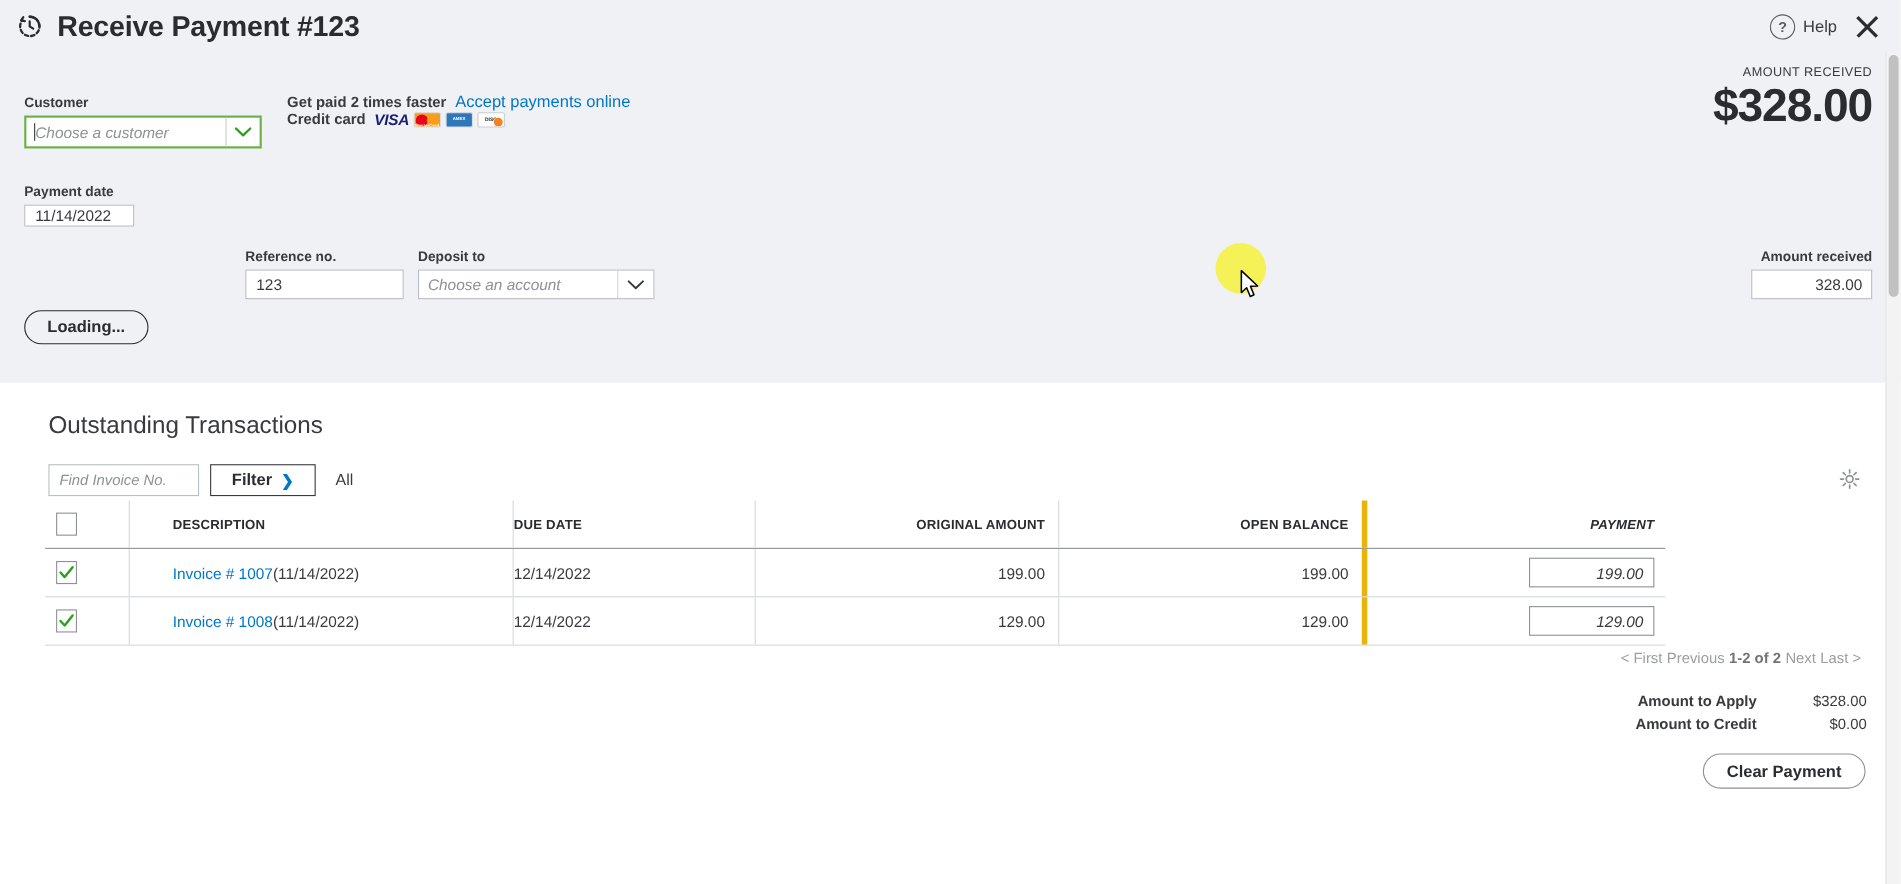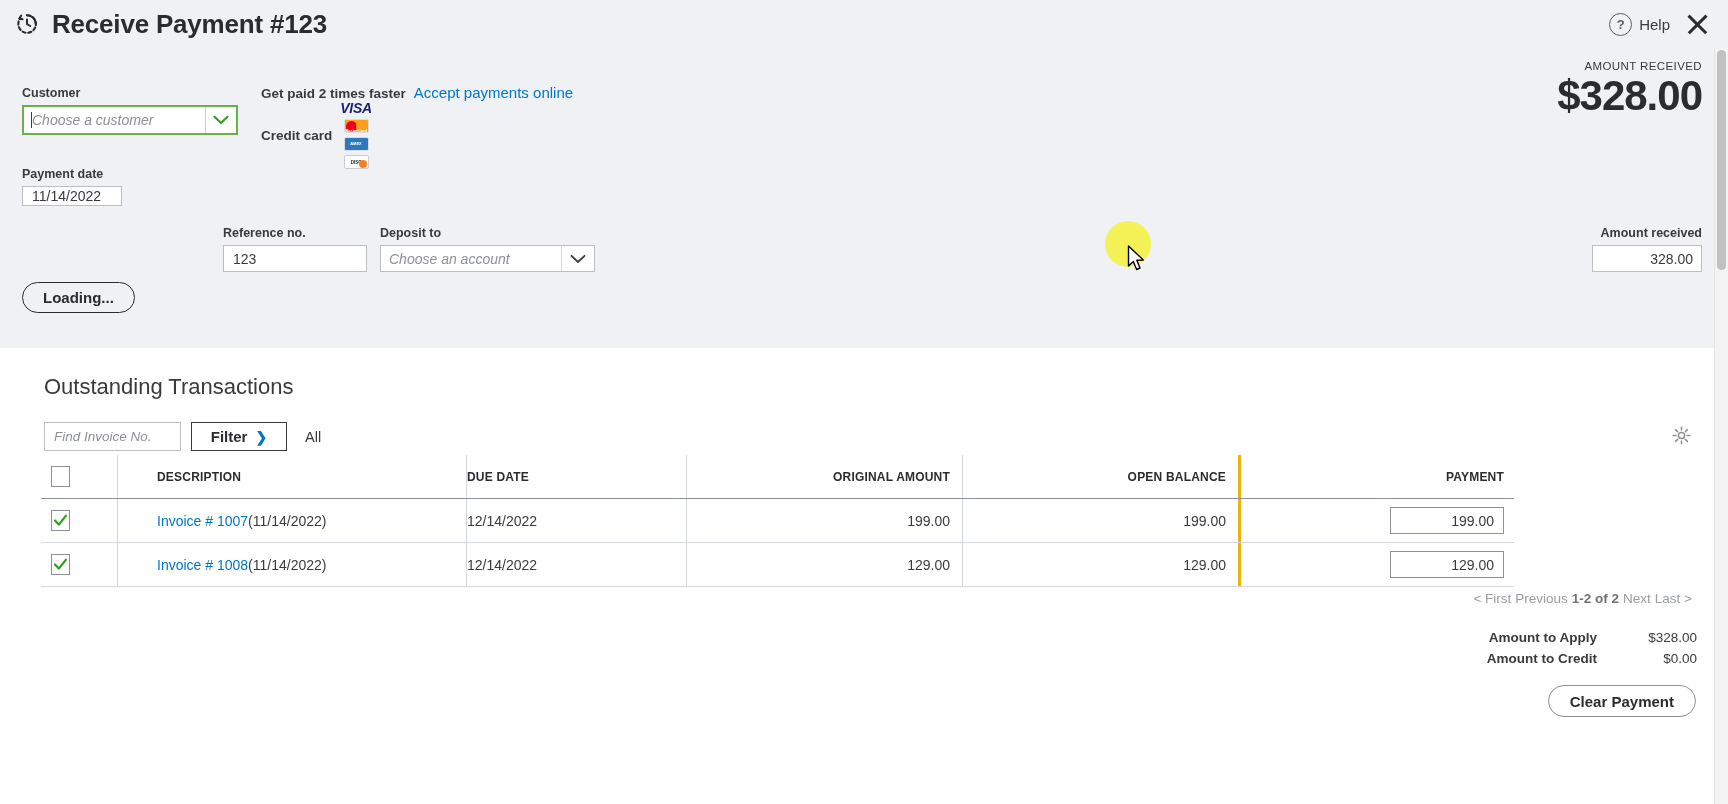--- a/index.html
+++ b/index.html
@@ -170,21 +170,21 @@
     gap: 8px;
   }
   .promo-bold { font-weight: bold; color: #393a3d; font-size: 13.5px; }
   .promo-link { color: #0077c5; font-size: 15px; cursor: pointer; }
   .promo-line2 {
     display: flex;
     align-items: center;
     gap: 8px;
     margin-top: 0;
   }
-  .cards { display: flex; align-items: center; gap: 4px; flex-direction: column; }
+  .cards { display: flex; align-items: center; gap: 4px; }
   .card-logo {
     height: 14px;
     border-radius: 2px;
     display: flex;
     align-items: center;
     justify-content: center;
     box-sizing: border-box;
   }
   .card-visa {
     color: #1a1f71;
@@ -421,21 +421,21 @@
     align-items: center;
     box-sizing: border-box;
     font-size: 14px;
     color: #393a3d;
   }
   .c-check  { width: 76px; justify-content: flex-start; padding-left: 10px; }
   .c-desc   { width: 349px; padding-left: 39px; border-left: 1px solid #d4d7dc; }
   .c-due    { width: 220px; border-left: 1px solid #d4d7dc; }
   .c-orig   { width: 276px; justify-content: flex-end; padding-right: 12px; border-left: 1px solid #d4d7dc; }
   .c-open   { width: 276px; justify-content: flex-end; padding-right: 12px; border-left: 1px solid #d4d7dc; }
-  .c-pay    { width: 276px; justify-content: flex-end; padding-right: 10px; border-left: 3px solid #eab308; }
+  .c-pay    { width: 276px; justify-content: flex-end; padding-right: 10px; border-left: 5px solid #eab308; font-style: italic; }
 
   .chk-empty {
     width: 19px; height: 21px;
     border: 1px solid #8d9096;
     background: #fff;
     box-sizing: border-box;
     cursor: pointer;
   }
   .chk-on {
     width: 19px; height: 21px;

